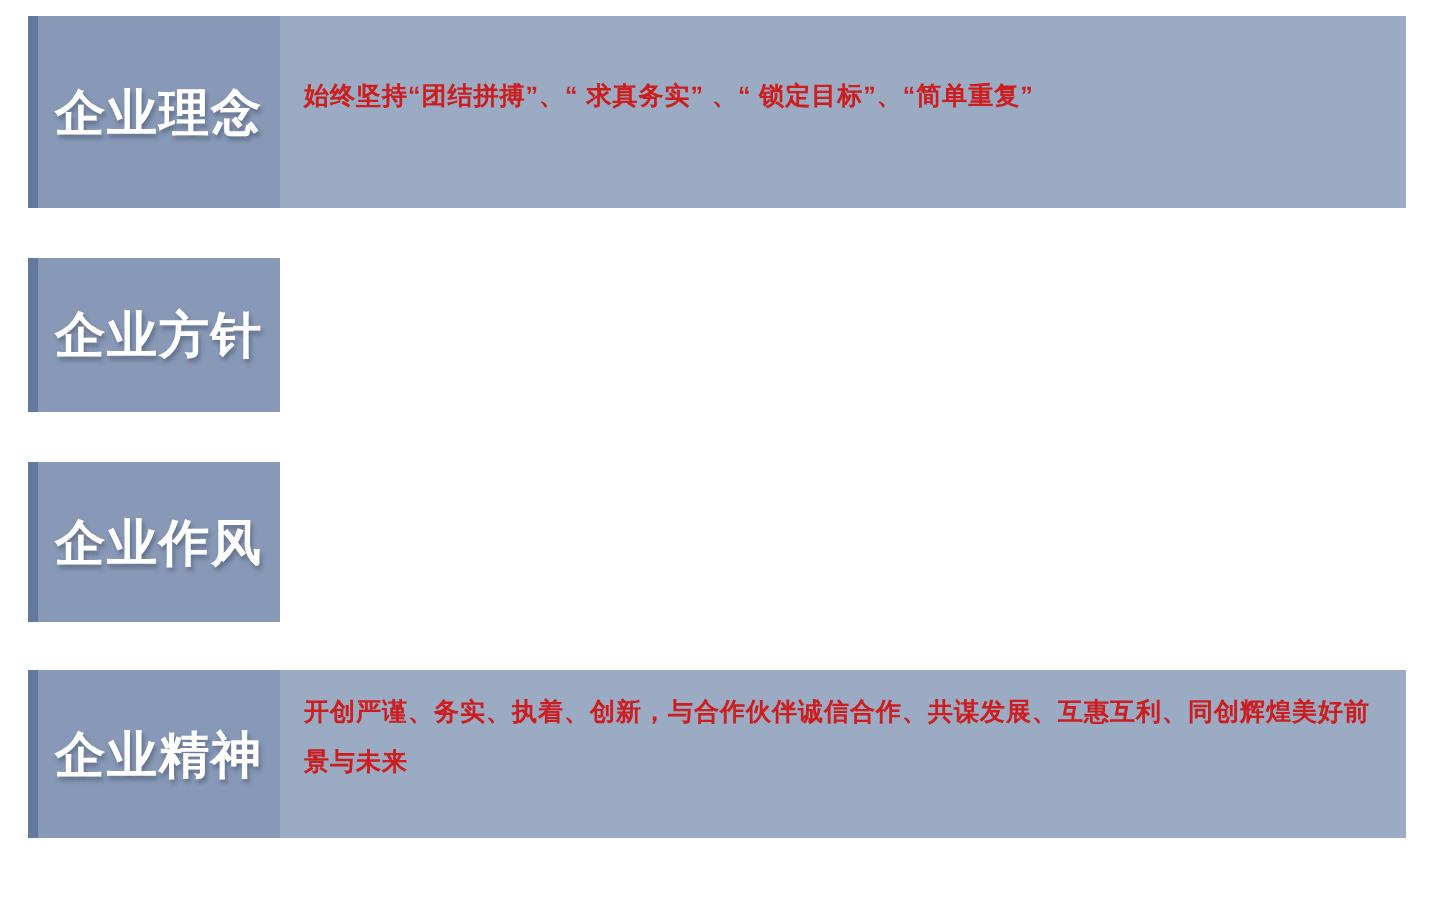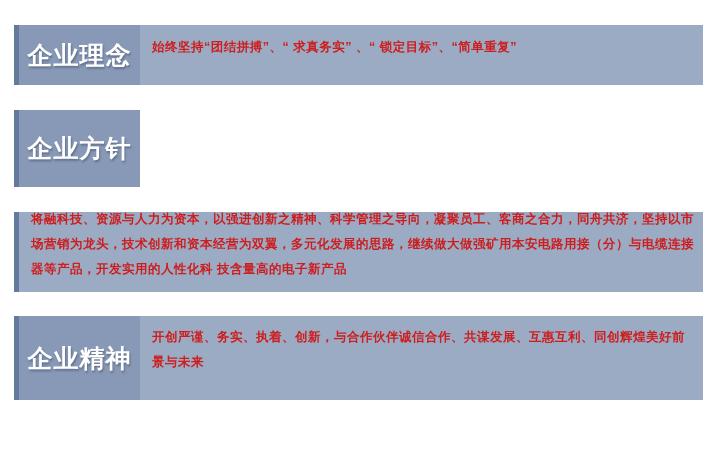--- a/index.html
+++ b/index.html
@@ -10,21 +10,21 @@
     background: #ffffff;
     overflow: hidden;
     font-family: "Liberation Sans", sans-serif;
   }
   .band {
     margin-left: 14px;
     width: 689px;
     display: flex;
     align-items: stretch;
   }
-  .band-1 { margin-top: 25px; height: 60px; }
+  .band-1 { margin-top: 8px; height: 96px; }
   .band-2 { margin-top: 25px; height: 77px; }
   .band-3 { margin-top: 25px; height: 80px; }
   .band-4 { margin-top: 24px; height: 84px; }
   .strip {
     width: 5px;
     background: var(--strip-color, #64799e);
   }
   .title-block {
     width: 121px;
     background: var(--title-bg, #8799b6);
@@ -73,22 +73,22 @@
 
   <div class="band band-2">
     <div class="strip"></div>
     <div class="title-block">
       <span class="band-title">企业方针</span>
     </div>
   </div>
 
   <div class="band band-3">
     <div class="strip"></div>
-    <div class="content-block">
-      <p class="band-text">将融科技、资源与人力为资本，以强进创新之精神、科学管理之导向，凝聚员工、客商之合力，同舟共济，坚持以市场营销为龙头，技术创新和资本经营为双翼，多元化发展的思路，继续做大做强矿用本安电路用接（分）与电缆连接器等产品，开发实用的人性化科 技含量高的电子新产品</p>
+    <div class="title-block">
+      <span class="band-title">企业作风</span>
     </div>
   </div>
 
   <div class="band band-4">
     <div class="strip"></div>
     <div class="title-block">
       <span class="band-title">企业精神</span>
     </div>
     <div class="content-block">
       <p class="band-text">开创严谨、务实、执着、创新，与合作伙伴诚信合作、共谋发展、互惠互利、同创辉煌美好前景与未来</p>

